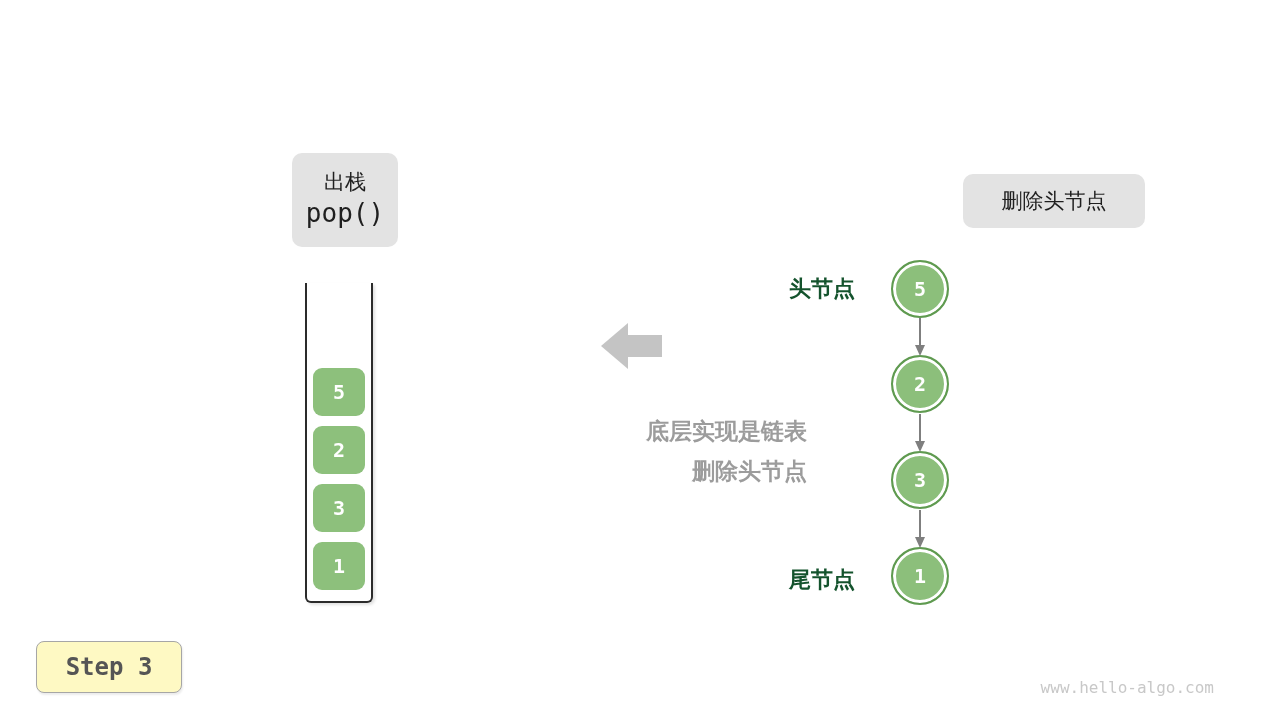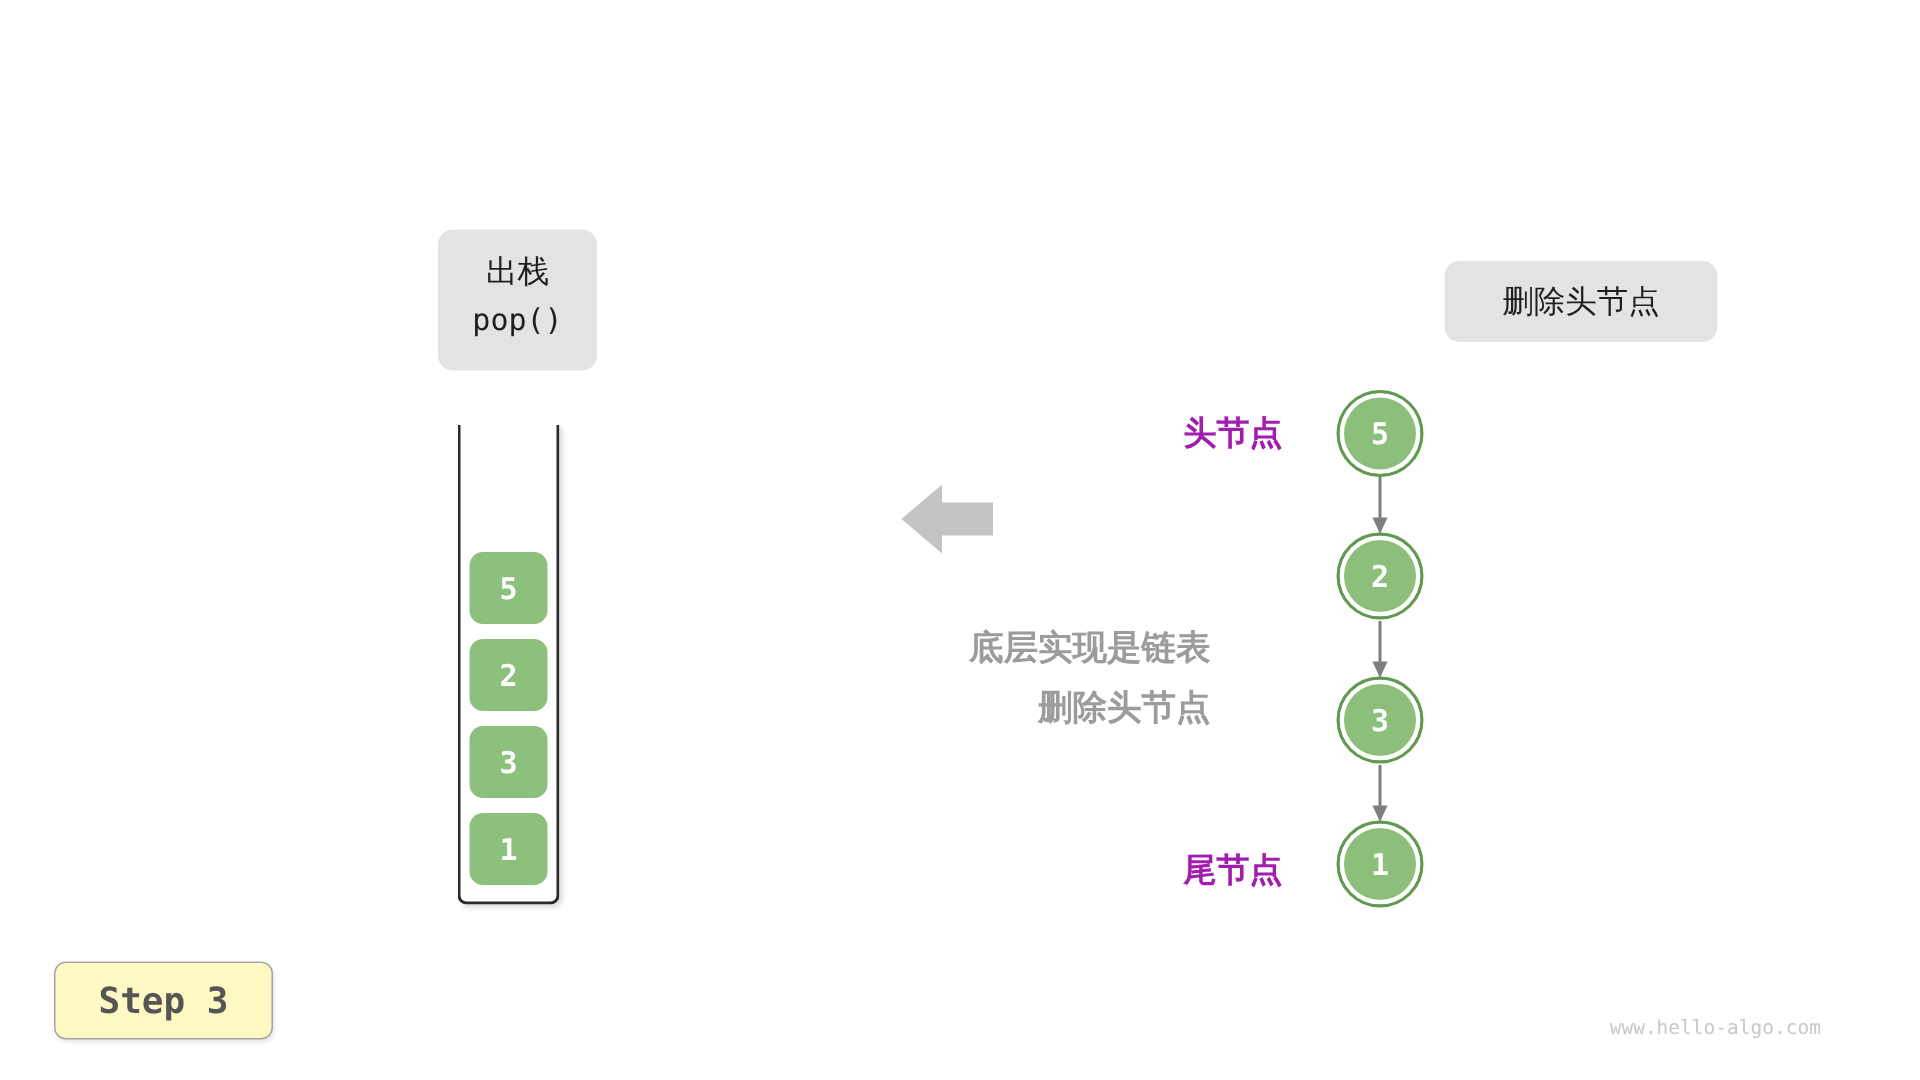--- a/index.html
+++ b/index.html
@@ -13,21 +13,21 @@
     background: #e3e3e3;
     border-radius: 10px;
     color: #1f1f1f;
     text-align: center;
   }
   .badge-pop {
     left: 292px; top: 153px; width: 106px; height: 94px;
     padding-top: 13px;
   }
   .badge-pop .l1 { font-size: 21px; line-height: 32px; }
-  .badge-pop .l2 { font-size: 20px; line-height: 30px; font-family: "DejaVu Sans Mono", monospace; }
+  .badge-pop .l2 { font-size: 26px; line-height: 30px; font-family: "DejaVu Sans Mono", monospace; }
   .badge-delete {
     left: 963px; top: 174px; width: 182px; height: 54px;
     display: flex; align-items: center; justify-content: center;
     font-size: 21px;
   }
 
   
   .stack-container {
     left: 305px; top: 283px; width: 68px; height: 320px;
     background: #ffffff;
@@ -96,21 +96,21 @@
   .node-3 { top: 547px; }
 
   .connector { left: 913px; width: 14px; height: 38px; }
   .conn-0 { top: 318px; }
   .conn-1 { top: 414px; }
   .conn-2 { top: 510px; }
 
   .node-label {
     width: 110px;
     text-align: right;
-    color: #a21caf;
+    color: #14532d;
     font-weight: bold;
     font-size: 22px;
     line-height: 28px;
   }
   .label-head { left: 745px; top: 275px; }
   .label-tail { left: 745px; top: 566px; }
 
   
   .step-box {
     left: 36px; top: 641px; width: 146px; height: 52px;
@@ -123,21 +123,21 @@
     font-family: "DejaVu Sans Mono", monospace;
     font-weight: bold;
     font-size: 24px;
   }
 
   
   .watermark {
     right: 66px; top: 678px;
     color: #c8c8c8;
     font-family: "DejaVu Sans Mono", monospace;
-    font-size: 13px;
+    font-size: 16px;
   }
 </style>
 </head>
 <body>
 
 <div class="abs badge badge-pop">
   <div class="l1">出栈</div>
   <div class="l2">pop()</div>
 </div>
 

